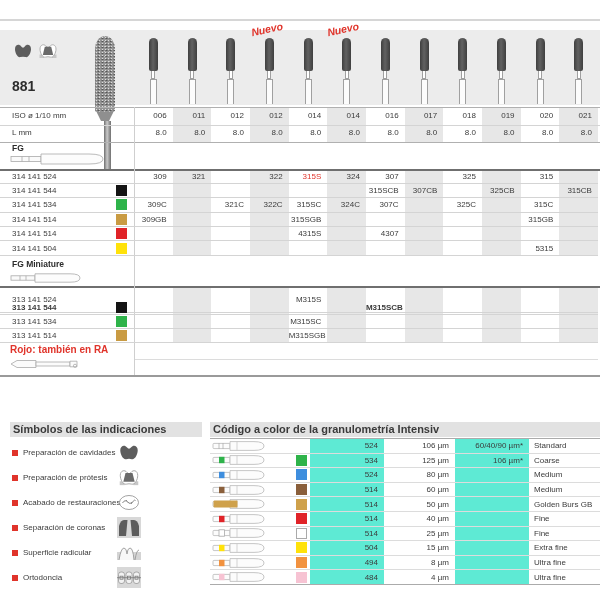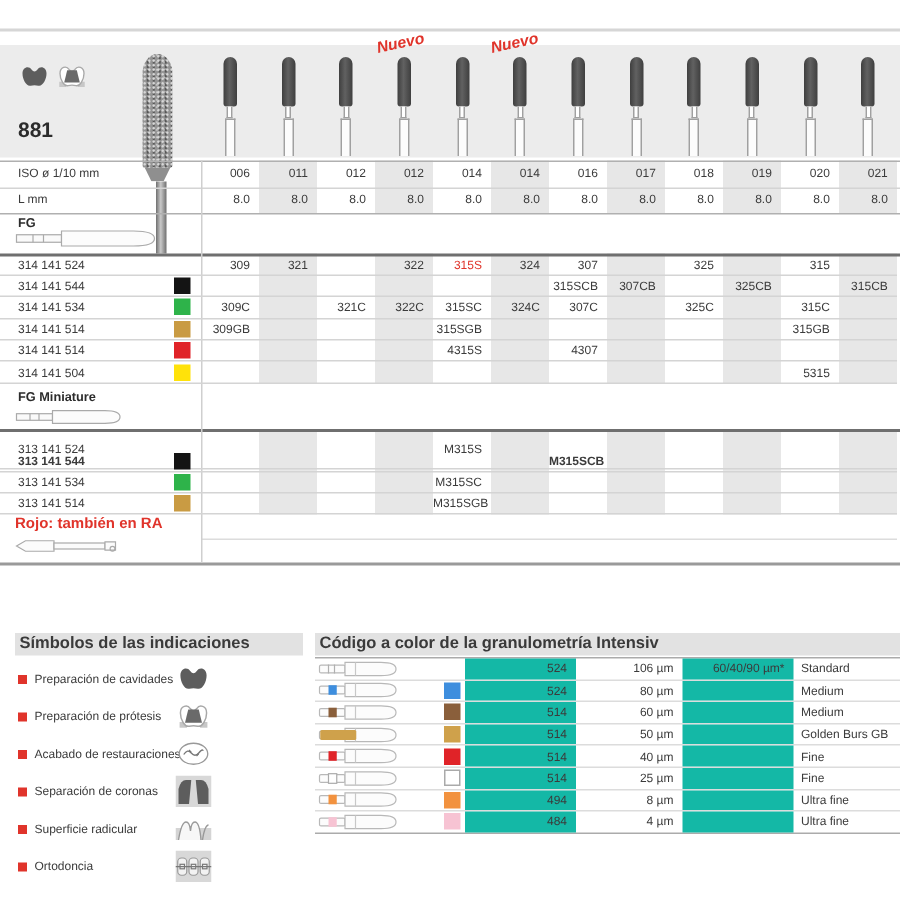--- a/index.html
+++ b/index.html
@@ -55,21 +55,21 @@
   .band-title{height:15px;background:#e2e2e2;font-weight:bold;font-size:11px;color:#3a3a3a;
     line-height:15px;padding-left:3px;box-sizing:border-box;}
   .sym-row{position:absolute;left:0;width:205px;height:22px;}
   .sym-row .bullet{position:absolute;left:12px;top:7px;width:6px;height:6px;background:#e0342b;}
   .sym-row .slabel{position:absolute;left:23px;top:5px;font-size:8px;}
   .sym-row .sicon{position:absolute;left:117px;top:-1px;width:24px;height:21px;}
   #gran-table{left:210px;top:438px;width:390px;border-top:1px solid #ababab;}
   .grow{display:grid;grid-template-columns:58px 42px 74px 71px 74px 71px;align-items:center;
     height:14.6px;border-bottom:1px solid #dcdcdc;box-sizing:border-box;}
   .grow:last-child{border-bottom:1px solid #ababab;}
-  .grow .gcode,.grow .gextra{background:#14b8a6;height:100%;display:flex;align-items:center;
+  .grow .gcode,.grow .gextra{background:#5eead4;height:100%;display:flex;align-items:center;
     justify-content:flex-end;padding-right:6px;box-sizing:border-box;}
   .grow .gsize{text-align:right;padding-right:6px;}
   .grow .gname{padding-left:5px;text-align:left;}
   .grow span{font-size:8px;white-space:nowrap;}
   .grow .gsq{justify-self:end;margin-right:3px;width:11px;height:11px;}
   .grow .gbur{justify-self:start;margin-left:2px;line-height:0;}
 </style>
 </head>
 <body>
 
@@ -454,20 +454,33 @@
       <span class="gcode">524</span>
       <span class="gsize">106 µm</span>
       <span class="gextra">60/40/90 µm*</span>
       <span class="gname">Standard</span>
     </div>
     <div class="grow">
       <span class="gbur"><svg width="54" height="12" viewBox="0 0 54 12">
           <rect x="1" y="3.4" width="17" height="5.2" rx="1" fill="#fcfcfc" stroke="#b8b8b8" stroke-width="0.8"></rect>
           <path d="M18,1.6 L42,1.6 Q52,1.6 52,6 Q52,10.4 42,10.4 L18,10.4 Z" fill="#fcfcfc" stroke="#b8b8b8" stroke-width="0.8"></path>
           <line x1="25" y1="1.6" x2="25" y2="10.4" stroke="#c8c8c8" stroke-width="0.8"></line>
+          <rect x="7" y="2.8" width="5.5" height="6.4" fill="#2eb34a"></rect>
+        </svg></span>
+      <span class="gsq" style="background:#2eb34a;"></span>
+      <span class="gcode">534</span>
+      <span class="gsize">125 µm</span>
+      <span class="gextra">106 µm*</span>
+      <span class="gname">Coarse</span>
+    </div>
+    <div class="grow">
+      <span class="gbur"><svg width="54" height="12" viewBox="0 0 54 12">
+          <rect x="1" y="3.4" width="17" height="5.2" rx="1" fill="#fcfcfc" stroke="#b8b8b8" stroke-width="0.8"></rect>
+          <path d="M18,1.6 L42,1.6 Q52,1.6 52,6 Q52,10.4 42,10.4 L18,10.4 Z" fill="#fcfcfc" stroke="#b8b8b8" stroke-width="0.8"></path>
+          <line x1="25" y1="1.6" x2="25" y2="10.4" stroke="#c8c8c8" stroke-width="0.8"></line>
           <rect x="7" y="2.8" width="5.5" height="6.4" fill="#3e8ede"></rect>
         </svg></span>
       <span class="gsq" style="background:#3e8ede;"></span>
       <span class="gcode">524</span>
       <span class="gsize">80 µm</span>
       <span class="gextra"></span>
       <span class="gname">Medium</span>
     </div>
     <div class="grow">
       <span class="gbur"><svg width="54" height="12" viewBox="0 0 54 12">
@@ -519,20 +532,33 @@
       <span class="gcode">514</span>
       <span class="gsize">25 µm</span>
       <span class="gextra"></span>
       <span class="gname">Fine</span>
     </div>
     <div class="grow">
       <span class="gbur"><svg width="54" height="12" viewBox="0 0 54 12">
           <rect x="1" y="3.4" width="17" height="5.2" rx="1" fill="#fcfcfc" stroke="#b8b8b8" stroke-width="0.8"></rect>
           <path d="M18,1.6 L42,1.6 Q52,1.6 52,6 Q52,10.4 42,10.4 L18,10.4 Z" fill="#fcfcfc" stroke="#b8b8b8" stroke-width="0.8"></path>
           <line x1="25" y1="1.6" x2="25" y2="10.4" stroke="#c8c8c8" stroke-width="0.8"></line>
+          <rect x="7" y="2.8" width="5.5" height="6.4" fill="#ffe20a"></rect>
+        </svg></span>
+      <span class="gsq" style="background:#ffe20a;"></span>
+      <span class="gcode">504</span>
+      <span class="gsize">15 µm</span>
+      <span class="gextra"></span>
+      <span class="gname">Extra fine</span>
+    </div>
+    <div class="grow">
+      <span class="gbur"><svg width="54" height="12" viewBox="0 0 54 12">
+          <rect x="1" y="3.4" width="17" height="5.2" rx="1" fill="#fcfcfc" stroke="#b8b8b8" stroke-width="0.8"></rect>
+          <path d="M18,1.6 L42,1.6 Q52,1.6 52,6 Q52,10.4 42,10.4 L18,10.4 Z" fill="#fcfcfc" stroke="#b8b8b8" stroke-width="0.8"></path>
+          <line x1="25" y1="1.6" x2="25" y2="10.4" stroke="#c8c8c8" stroke-width="0.8"></line>
           <rect x="7" y="2.8" width="5.5" height="6.4" fill="#f2923f"></rect>
         </svg></span>
       <span class="gsq" style="background:#f2923f;"></span>
       <span class="gcode">494</span>
       <span class="gsize">8 µm</span>
       <span class="gextra"></span>
       <span class="gname">Ultra fine</span>
     </div>
     <div class="grow">
       <span class="gbur"><svg width="54" height="12" viewBox="0 0 54 12">

